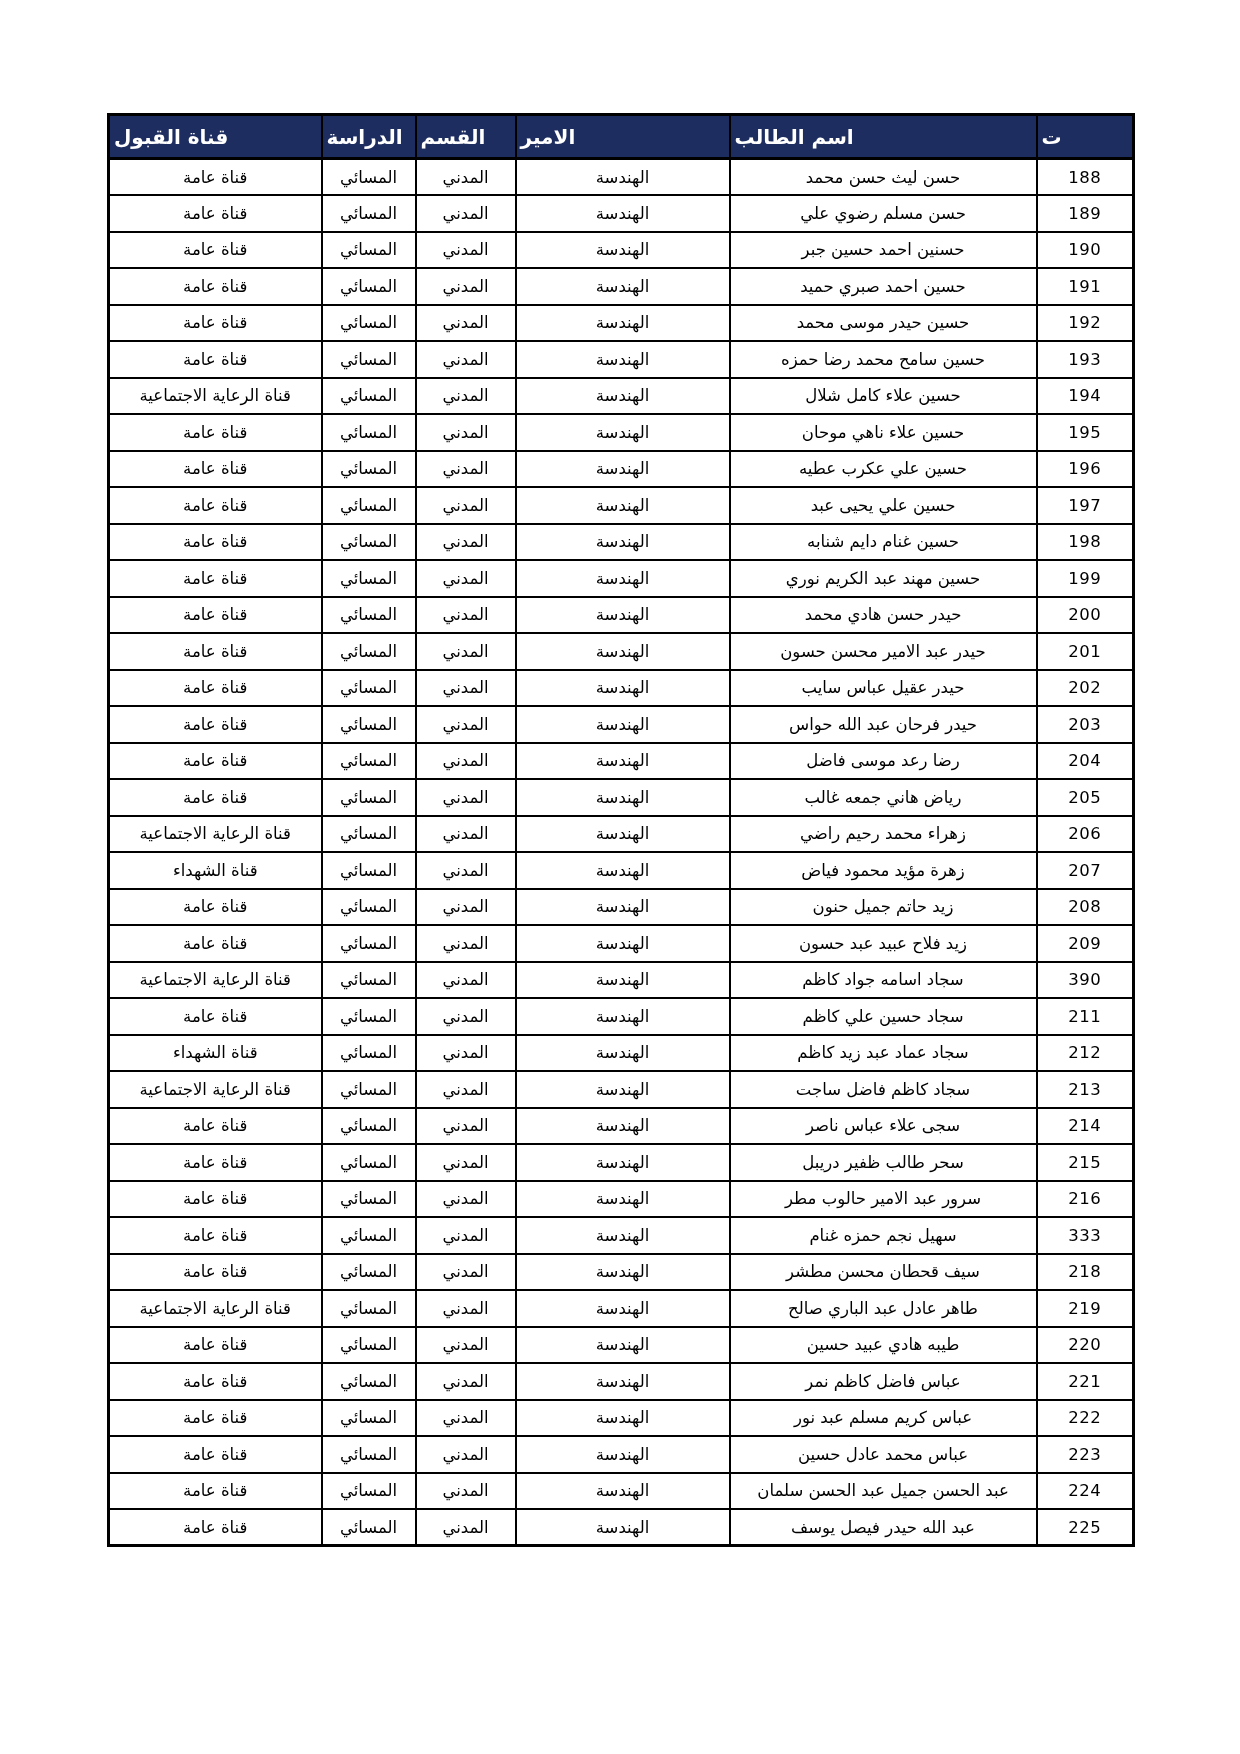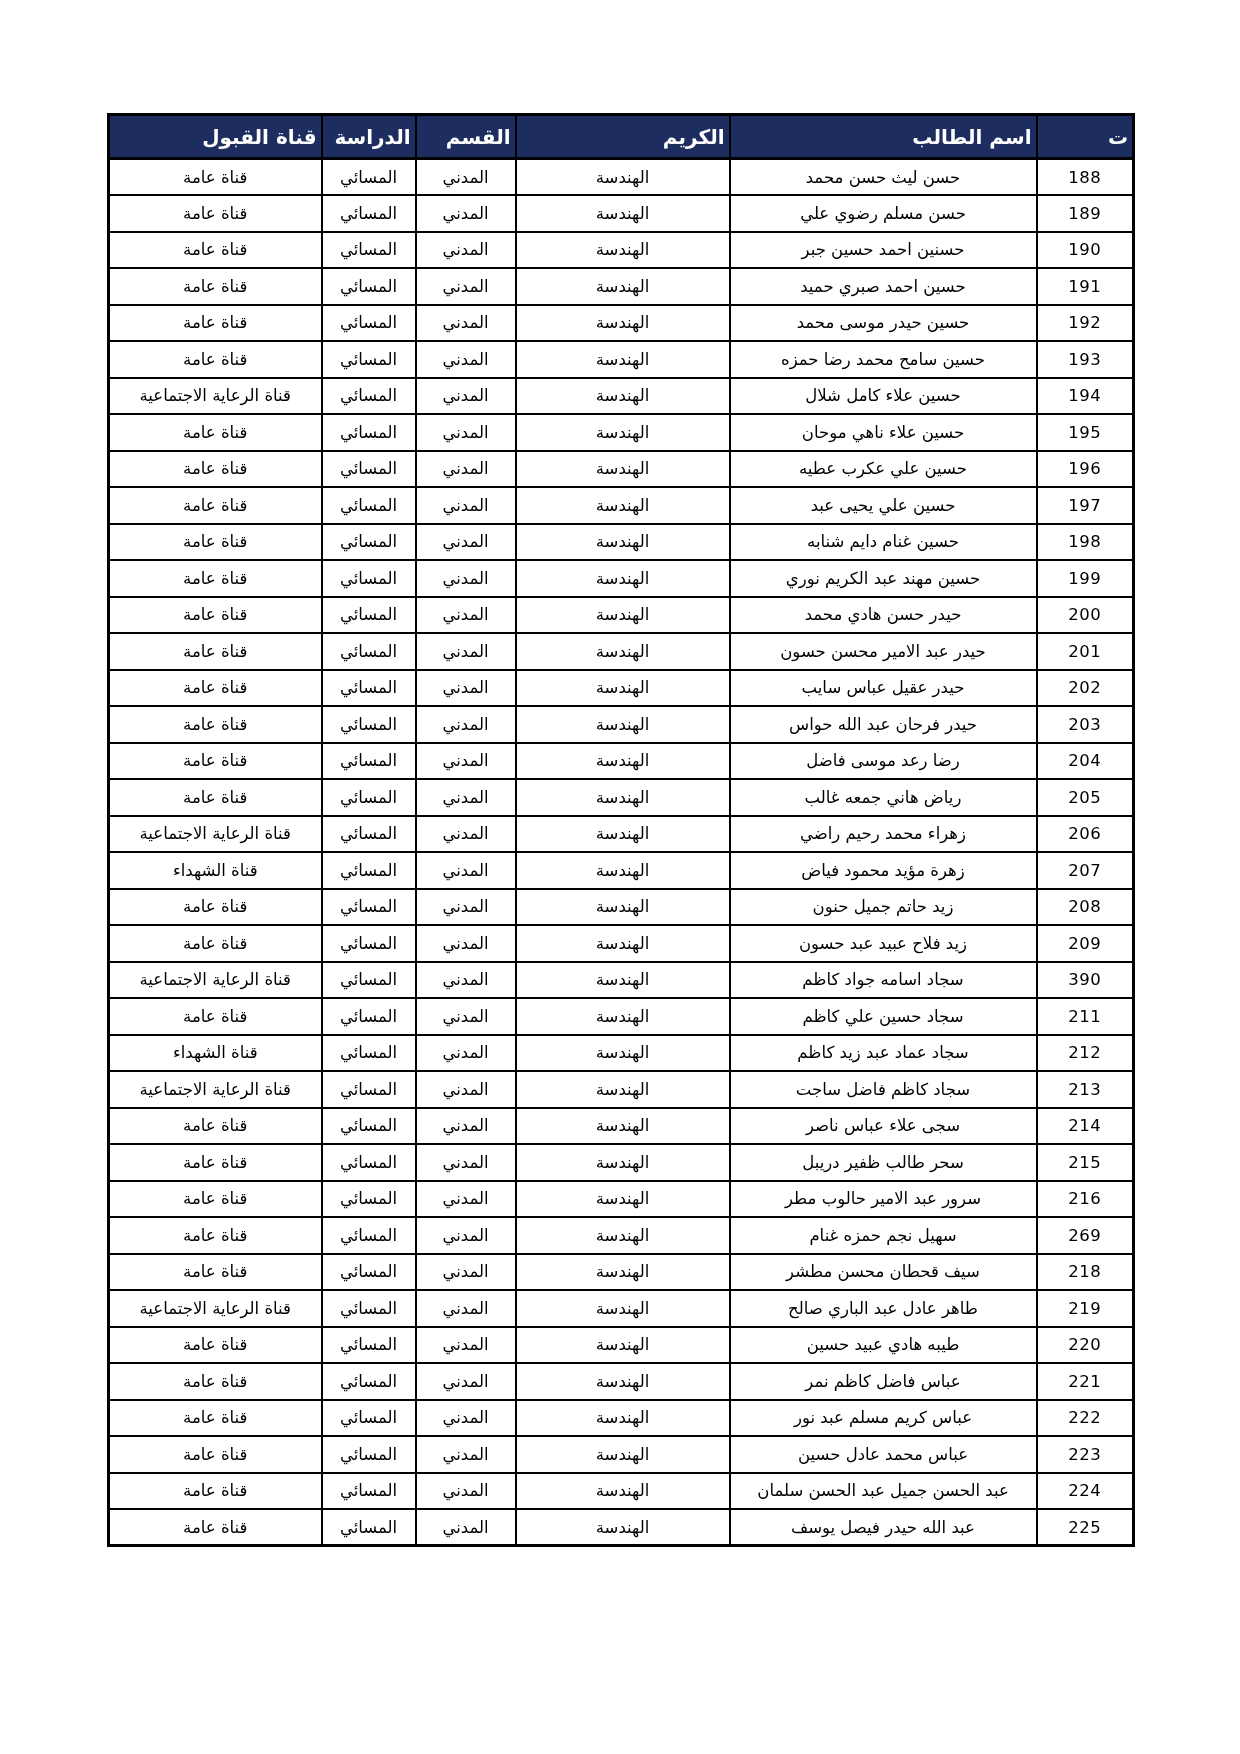--- a/index.html
+++ b/index.html
@@ -34,21 +34,21 @@
     table-layout:fixed;
   }
   table.students th{
     background:var(--header-bg);
     color:var(--header-text);
     font-weight:bold;
     font-size:20px;
     height:44px;
     border:2px solid var(--border);
     border-bottom:3px solid var(--border);
-    text-align:right;
+    text-align:left;
     vertical-align:middle;
     padding:4px 4px;
   }
   table.students td{
     background:var(--row-bg);
     color:#000000;
     font-size:16.5px;
     height:36.5px;
     border:2px solid var(--border);
     text-align:center;
@@ -75,21 +75,21 @@
       <col class="c-name">
       <col class="c-college">
       <col class="c-dept">
       <col class="c-study">
       <col class="c-channel">
     </colgroup>
     <thead>
       <tr>
         <th>ت</th>
         <th>اسم الطالب</th>
-        <th>الكريم</th>
+        <th>الامير</th>
         <th>القسم</th>
         <th>الدراسة</th>
         <th>قناة القبول</th>
       </tr>
     </thead>
     <tbody>
         <tr>
       <td class="col-no">188</td>
       <td>حسن ليث حسن محمد</td>
       <td>الهندسة</td>
@@ -315,21 +315,21 @@
     </tr>
         <tr>
       <td class="col-no">216</td>
       <td>سرور عبد الامير حالوب مطر</td>
       <td>الهندسة</td>
       <td>المدني</td>
       <td>المسائي</td>
       <td>قناة عامة</td>
     </tr>
         <tr>
-      <td class="col-no">269</td>
+      <td class="col-no">333</td>
       <td>سهيل نجم حمزه غنام</td>
       <td>الهندسة</td>
       <td>المدني</td>
       <td>المسائي</td>
       <td>قناة عامة</td>
     </tr>
         <tr>
       <td class="col-no">218</td>
       <td>سيف قحطان محسن مطشر</td>
       <td>الهندسة</td>

